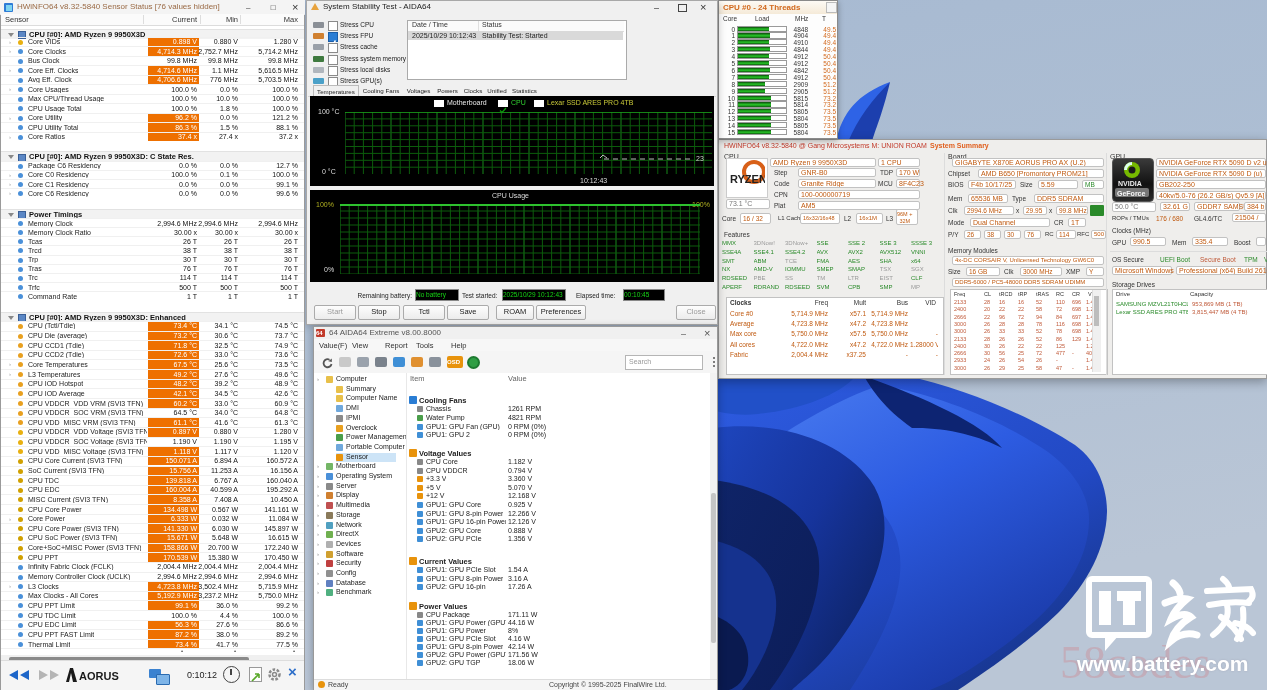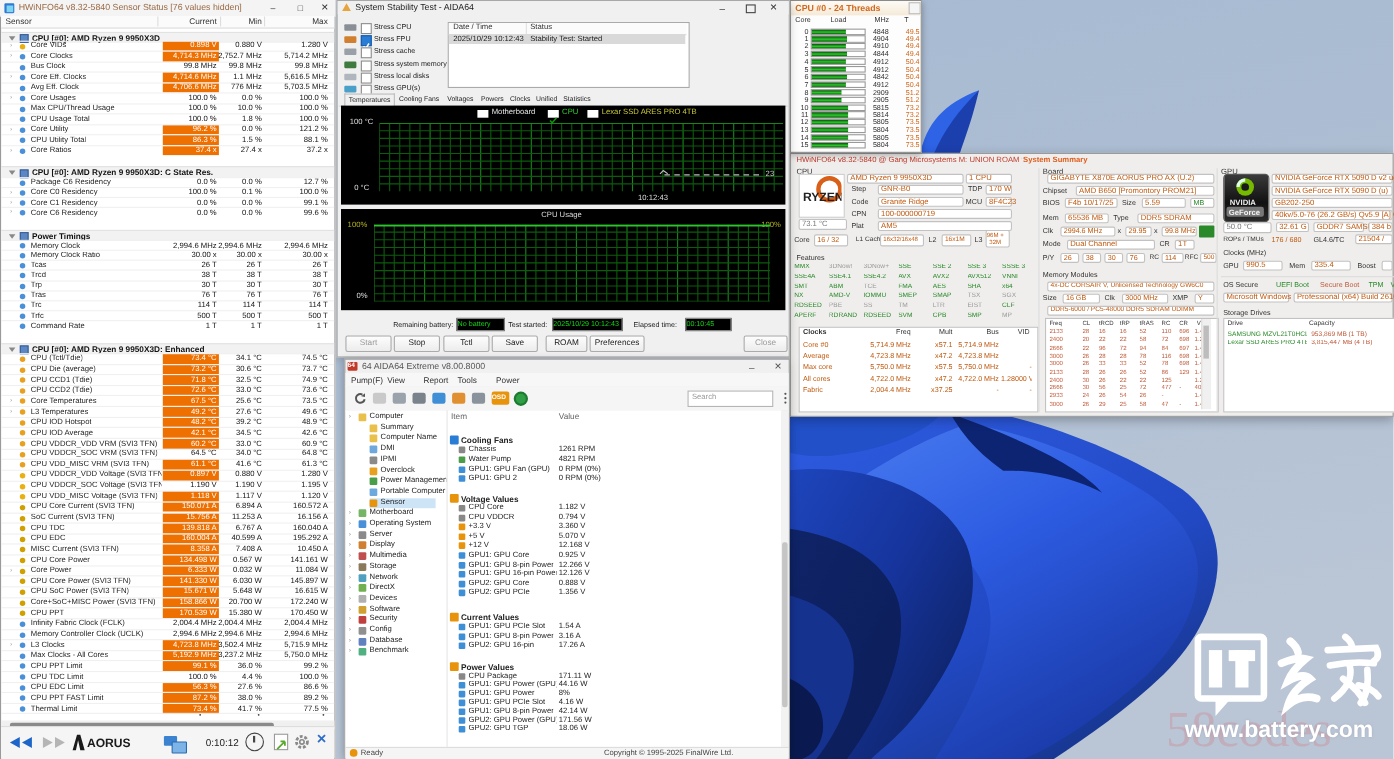--- a/index.html
+++ b/index.html
@@ -752,25 +752,25 @@
   </div>
 <div style="left:313px;top:326px;width:405px;height:364px;">
     <div style="left:0px;top:0px;width:405px;height:364px;background:#f0f0f0;border:1px solid #999;box-sizing:border-box;box-shadow:0 2px 8px rgba(0,0,0,0.3);"></div>
     <div style="left:3px;top:3px;width:9px;height:8px;background:#c23a2a;border-radius:1px;">
       <span style="display:block;text-align:center;color:#fff;font-size:6px;line-height:8px;font-weight:bold;">64</span>
     </div>
     <div style="left:16px;top:2px;width:220px;height:10px;font-size:8px;color:#555;">64 AIDA64 Extreme v8.00.8000</div>
     <div style="left:368px;top:3px;width:10px;height:8px;color:#555;font-size:9px;">–</div>
     <div style="left:391px;top:1px;width:10px;height:11px;color:#555;font-size:11px;">×</div>
     <div style="left:1px;top:13px;width:403px;height:12px;background:#f7f7f7;border-bottom:1px solid #e3e3e3;"></div>
-    <div style="left:6px;top:15px;width:30px;height:9px;font-size:7.5px;color:#333;">Pump(F)</div>
+    <div style="left:6px;top:15px;width:30px;height:9px;font-size:7.5px;color:#333;">Value(F)</div>
     <div style="left:39px;top:15px;width:30px;height:9px;font-size:7.5px;color:#333;">View</div>
     <div style="left:72px;top:15px;width:30px;height:9px;font-size:7.5px;color:#333;">Report</div>
     <div style="left:103px;top:15px;width:30px;height:9px;font-size:7.5px;color:#333;">Tools</div>
-    <div style="left:138px;top:15px;width:30px;height:9px;font-size:7.5px;color:#333;">Power</div>
+    <div style="left:138px;top:15px;width:30px;height:9px;font-size:7.5px;color:#333;">Help</div>
     <div style="left:1px;top:25px;width:403px;height:22px;background:#f5f5f5;border-bottom:1px solid #e0e0e0;"></div>
     <div style="left:8px;top:30px;width:13px;height:13px;"><svg width="13" height="13">
         <path d="M10.5,7 a4,4 0 1 1 -2,-4.3" stroke="#555" stroke-width="1.8" fill="none"></path>
         <path d="M10.8,1.5 L10.8,5 L7.4,4.2 Z" fill="#555"></path>
       </svg></div>
     <div style="left:26px;top:31px;width:12px;height:10px;background:#c9c9c9;border-radius:2px;"></div>
     <div style="left:44px;top:31px;width:12px;height:10px;background:#9aa2ac;border-radius:2px;"></div>
     <div style="left:62px;top:31px;width:12px;height:10px;background:#7a828c;border-radius:2px;"></div>
     <div style="left:80px;top:31px;width:12px;height:10px;background:#3f8fd6;border-radius:2px;"></div>
     <div style="left:98px;top:31px;width:12px;height:10px;background:#e09030;border-radius:2px;"></div>

